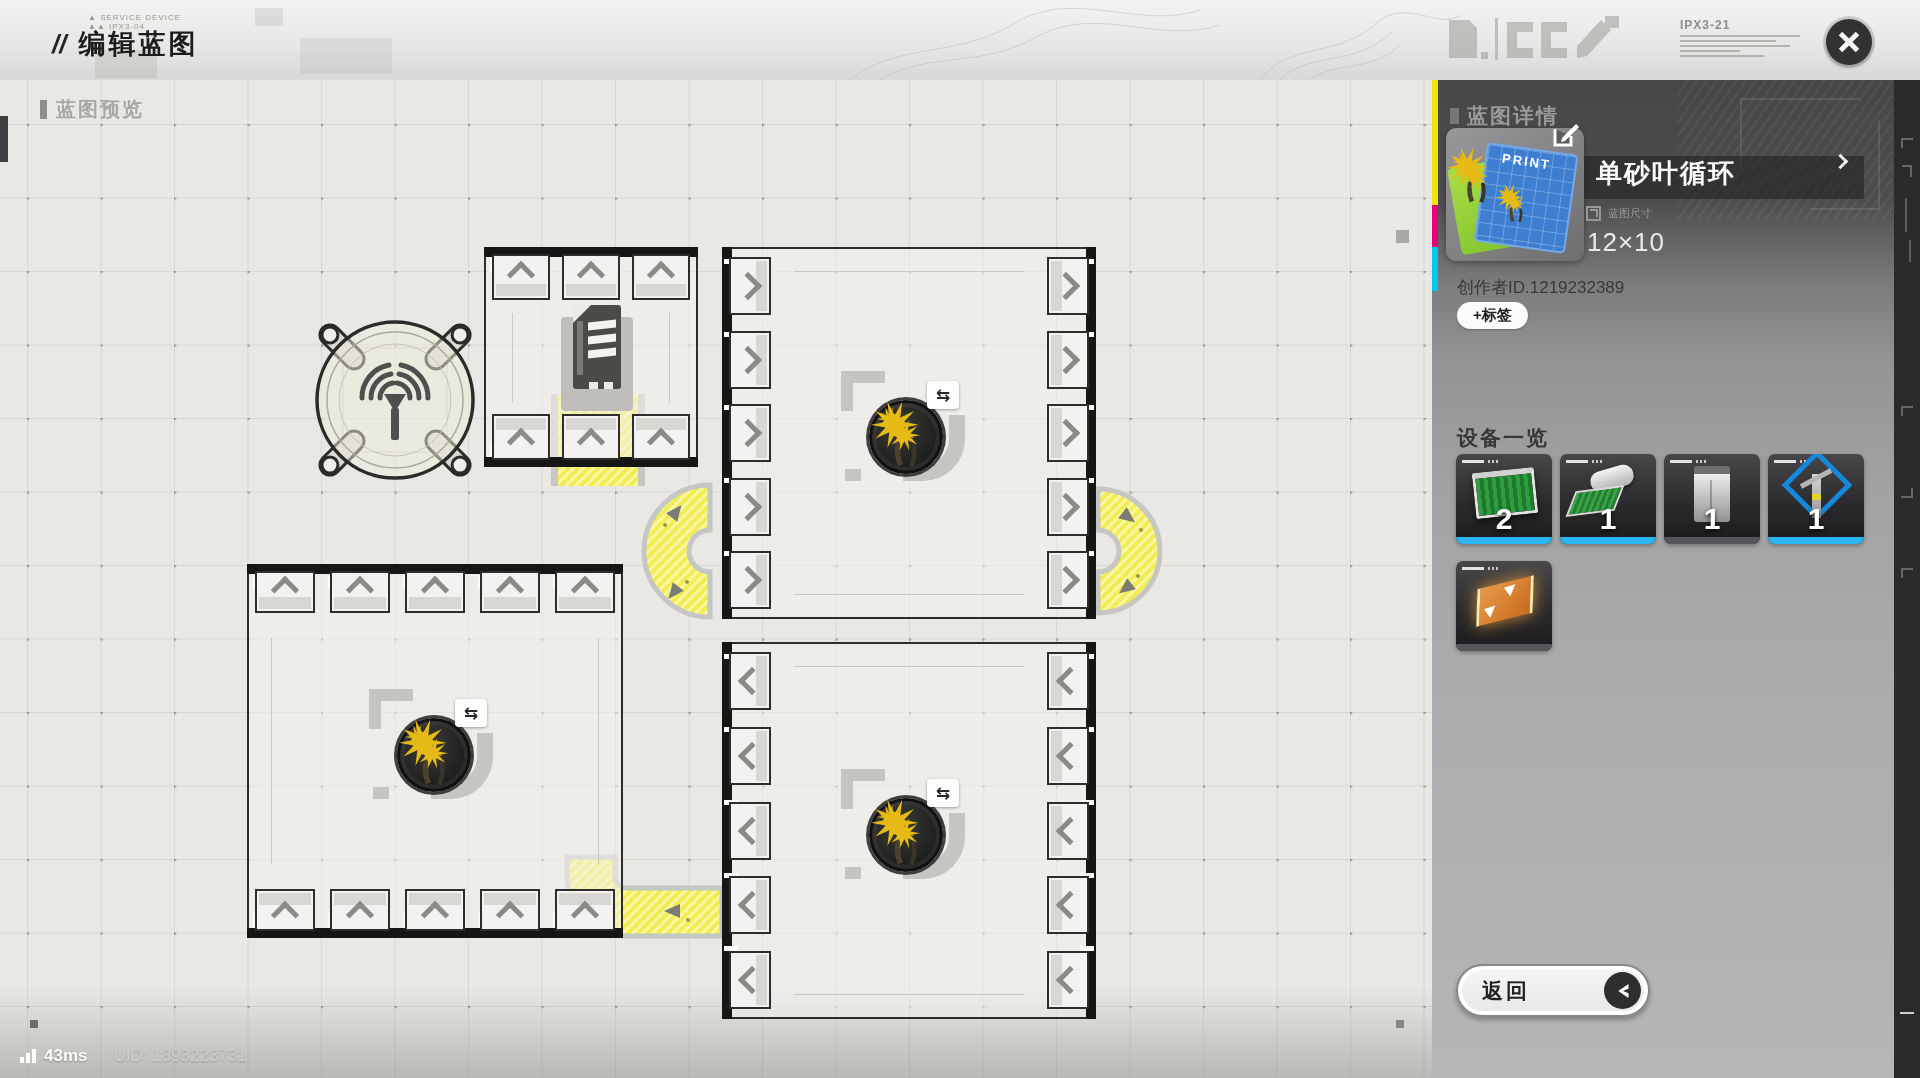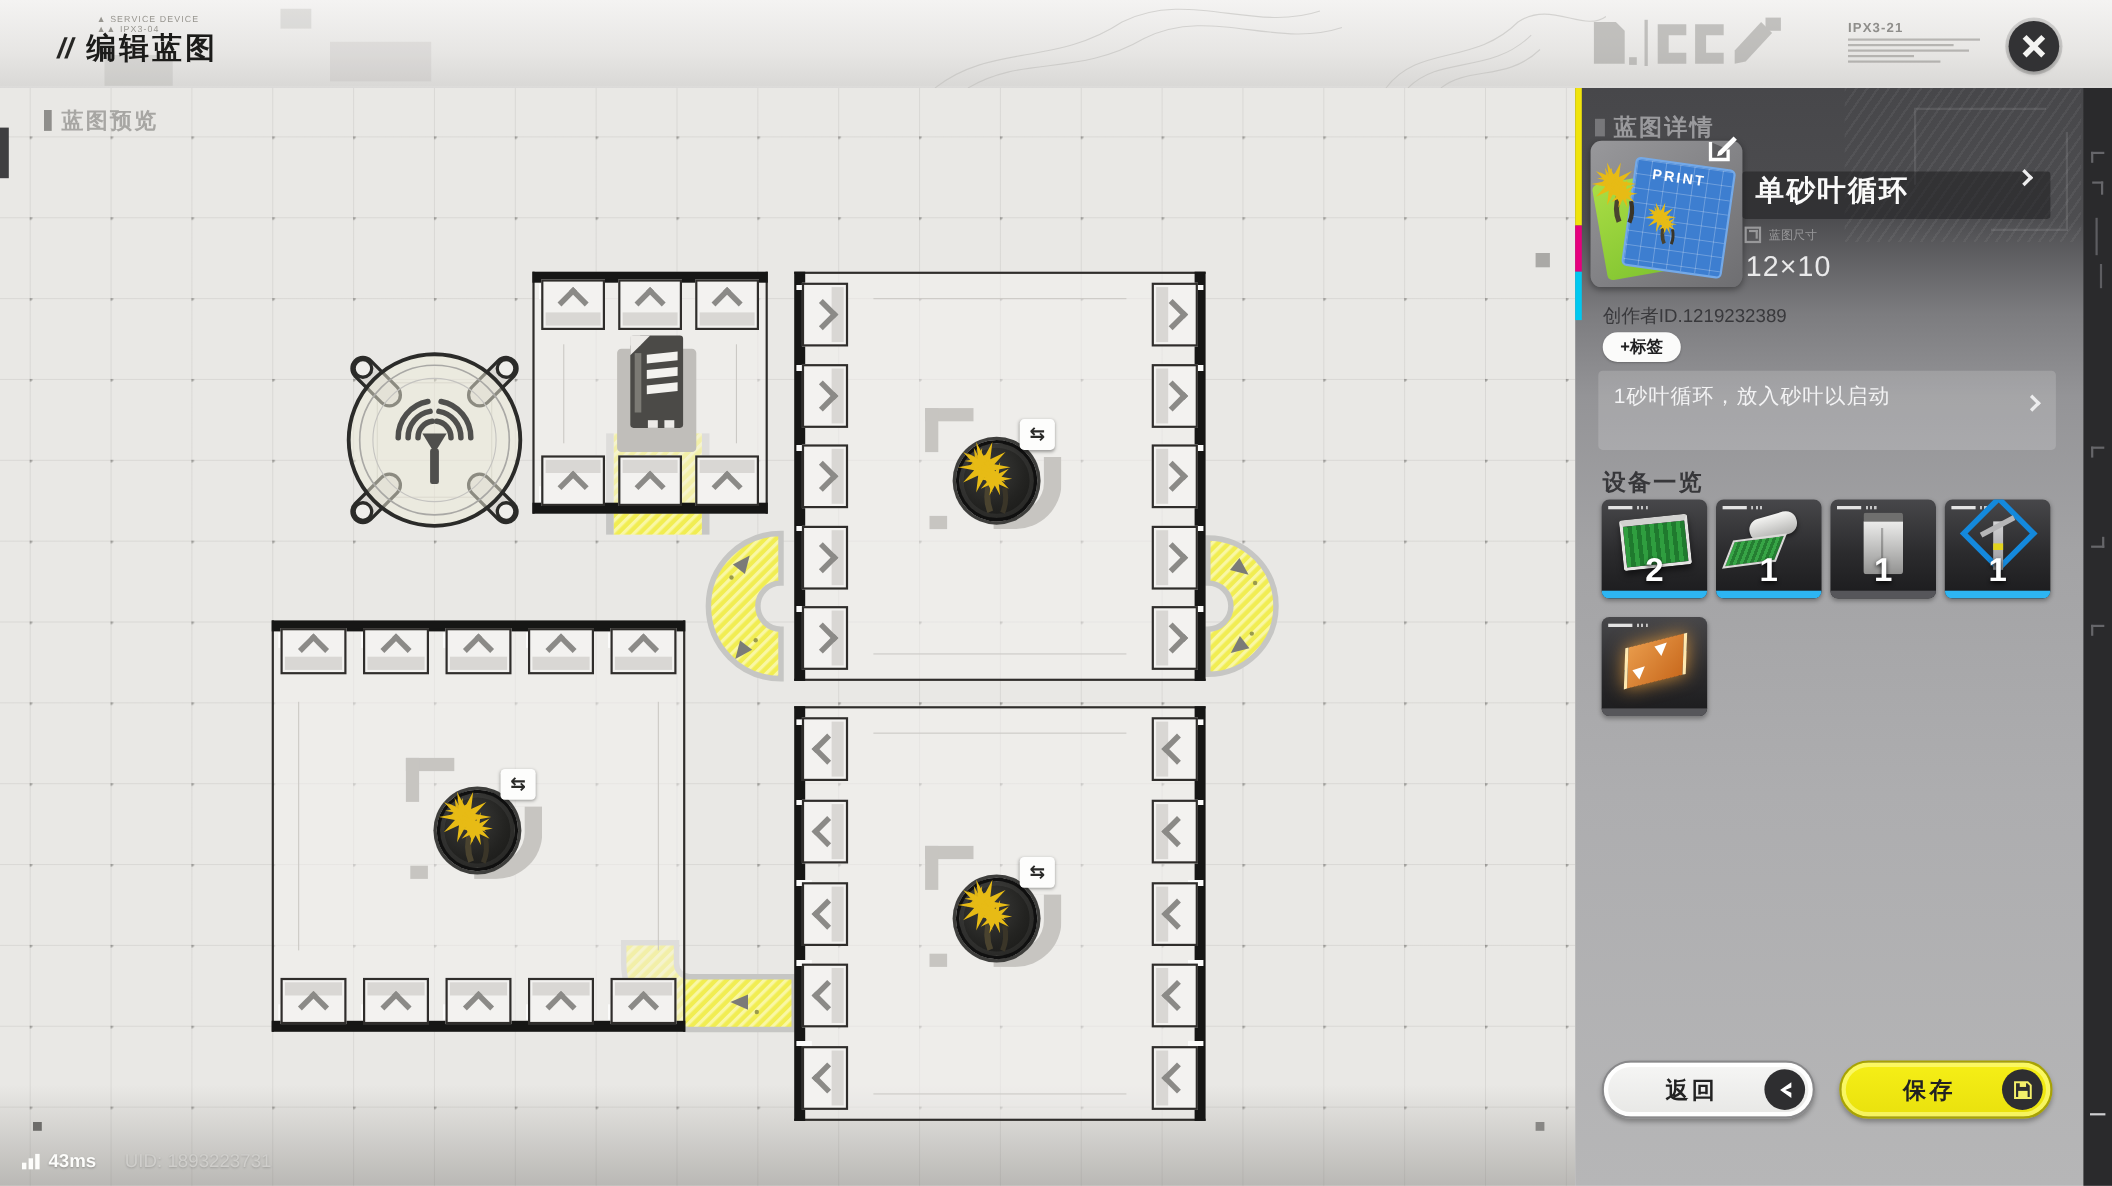--- a/index.html
+++ b/index.html
@@ -148,21 +148,21 @@
   .g-pole{position:absolute;left:44px;top:20px;width:9px;height:44px;background:linear-gradient(#d4d4d6,#97979b)}
   .g-pole::before{content:'';position:absolute;left:-13px;top:2px;width:34px;height:5px;background:#b5b5b7;transform:rotate(-28deg)}
   .g-pole::after{content:'';position:absolute;left:0;top:20px;width:9px;height:6px;background:#e3d41e}
   .g-belt{position:absolute;left:20px;top:22px;width:58px;height:36px;background:linear-gradient(135deg,#e89a4a,#c96a1e);transform:rotate(-14deg) skewX(-16deg);border-left:3px solid #ffe9b0;border-right:3px solid #ffe9b0;box-shadow:0 0 16px rgba(255,170,60,.75)}
   .g-belt i{position:absolute;width:0;height:0;border-left:6px solid transparent;border-right:6px solid transparent;border-bottom:10px solid #fff;transform:rotate(55deg)}
   .g-belt i:first-child{left:26px;top:2px}
   .g-belt i:last-child{left:6px;top:18px}
   .pill-btn{position:absolute;top:884px;width:194px;height:53px;border-radius:27px;display:flex;align-items:center;cursor:pointer}
   #btn-back{left:24px;background:linear-gradient(#f6f6f5,#e7e7e5);border:2px solid #88888a;box-shadow:inset 0 0 0 4px rgba(255,255,255,.95),0 3px 5px rgba(0,0,0,.3)}
   #btn-save{left:240px;background:linear-gradient(#f6ef17,#e9e10d);border:2px solid #a7a206;box-shadow:inset 0 0 0 4px rgba(255,255,150,.6),0 3px 5px rgba(0,0,0,.3)}
-  .pill-btn .lab{margin-left:56px;font-size:21px;font-weight:bold;letter-spacing:3px;color:#222}
+  .pill-btn .lab{margin-left:24px;font-size:21px;font-weight:bold;letter-spacing:3px;color:#222}
   .pill-btn .circ-ico{position:absolute;right:7px;top:6px;width:37px;height:37px;border-radius:50%;background:#2e2e30;display:flex;align-items:center;justify-content:center}
   #right-strip{position:absolute;left:462px;top:0;width:26px;height:998px;background:#2a2a2c}
   .rg{position:absolute;left:7px;width:12px;height:10px;border:2px solid #66666a;border-right:none;border-bottom:none}
   .rtx{position:absolute;left:11px;width:2px;background:#5d5d61}
   .rdash{position:absolute;left:6px;top:932px;width:14px;height:2px;background:#cfcfd2}
 </style>
 </head>
 <body>
 
 <svg width="0" height="0" style="position:absolute">
@@ -487,24 +487,20 @@
 
   <div id="size-row">
     <span id="size-ico"></span>
     <span class="lbl">蓝图尺寸</span>
   </div>
   <div id="size-val">12×10</div>
 
   <div id="creator">创作者ID.1219232389</div>
   <div id="tag-pill">+标签</div>
 
-  <div id="desc-box">
-    <span class="txt">1砂叶循环，放入砂叶以启动</span>
-    <span class="chev"></span>
-  </div>
 
   <div id="equip-label">设备一览</div>
   <div id="equip-grid">
     <div class="tile acc-b">
       <span class="mini"></span>
       <div class="g-planter"></div>
       <span class="cnt">2</span>
       <span class="bar"></span>
     </div>
     <div class="tile acc-b">
@@ -537,30 +533,20 @@
       <span class="bar"></span>
     </div>
   </div>
 
   <div class="pill-btn" id="btn-back">
     <span class="lab">返回</span>
     <span class="circ-ico">
       <svg width="22" height="22" viewBox="0 0 28 28">
           <polygon points="21,5 8,14 21,23 21,17 14,14 21,11" fill="#fff"></polygon>
         </svg>
-    </span>
-  </div>
-  <div class="pill-btn" id="btn-save">
-    <span class="lab">保存</span>
-    <span class="circ-ico">
-      <svg width="20" height="20" viewBox="0 0 28 28">
-        <path d="M4 4 h16 l4 4 v16 h-20 z" fill="none" stroke="#f4ef6a" stroke-width="2.5"></path>
-        <rect x="10" y="4" width="8" height="6" fill="#f4ef6a"></rect>
-        <rect x="8" y="15" width="12" height="9" fill="#f4ef6a"></rect>
-      </svg>
     </span>
   </div>
 
   <div id="right-strip">
     <b class="rg" style="top:58px"></b>
     <b class="rg" style="top:86px;transform:rotate(90deg)"></b>
     <b class="rtx" style="top:118px;height:34px"></b>
     <b class="rtx" style="top:160px;height:22px;left:15px"></b>
     <b class="rg" style="top:326px"></b>
     <b class="rg" style="top:408px;transform:rotate(180deg)"></b>

